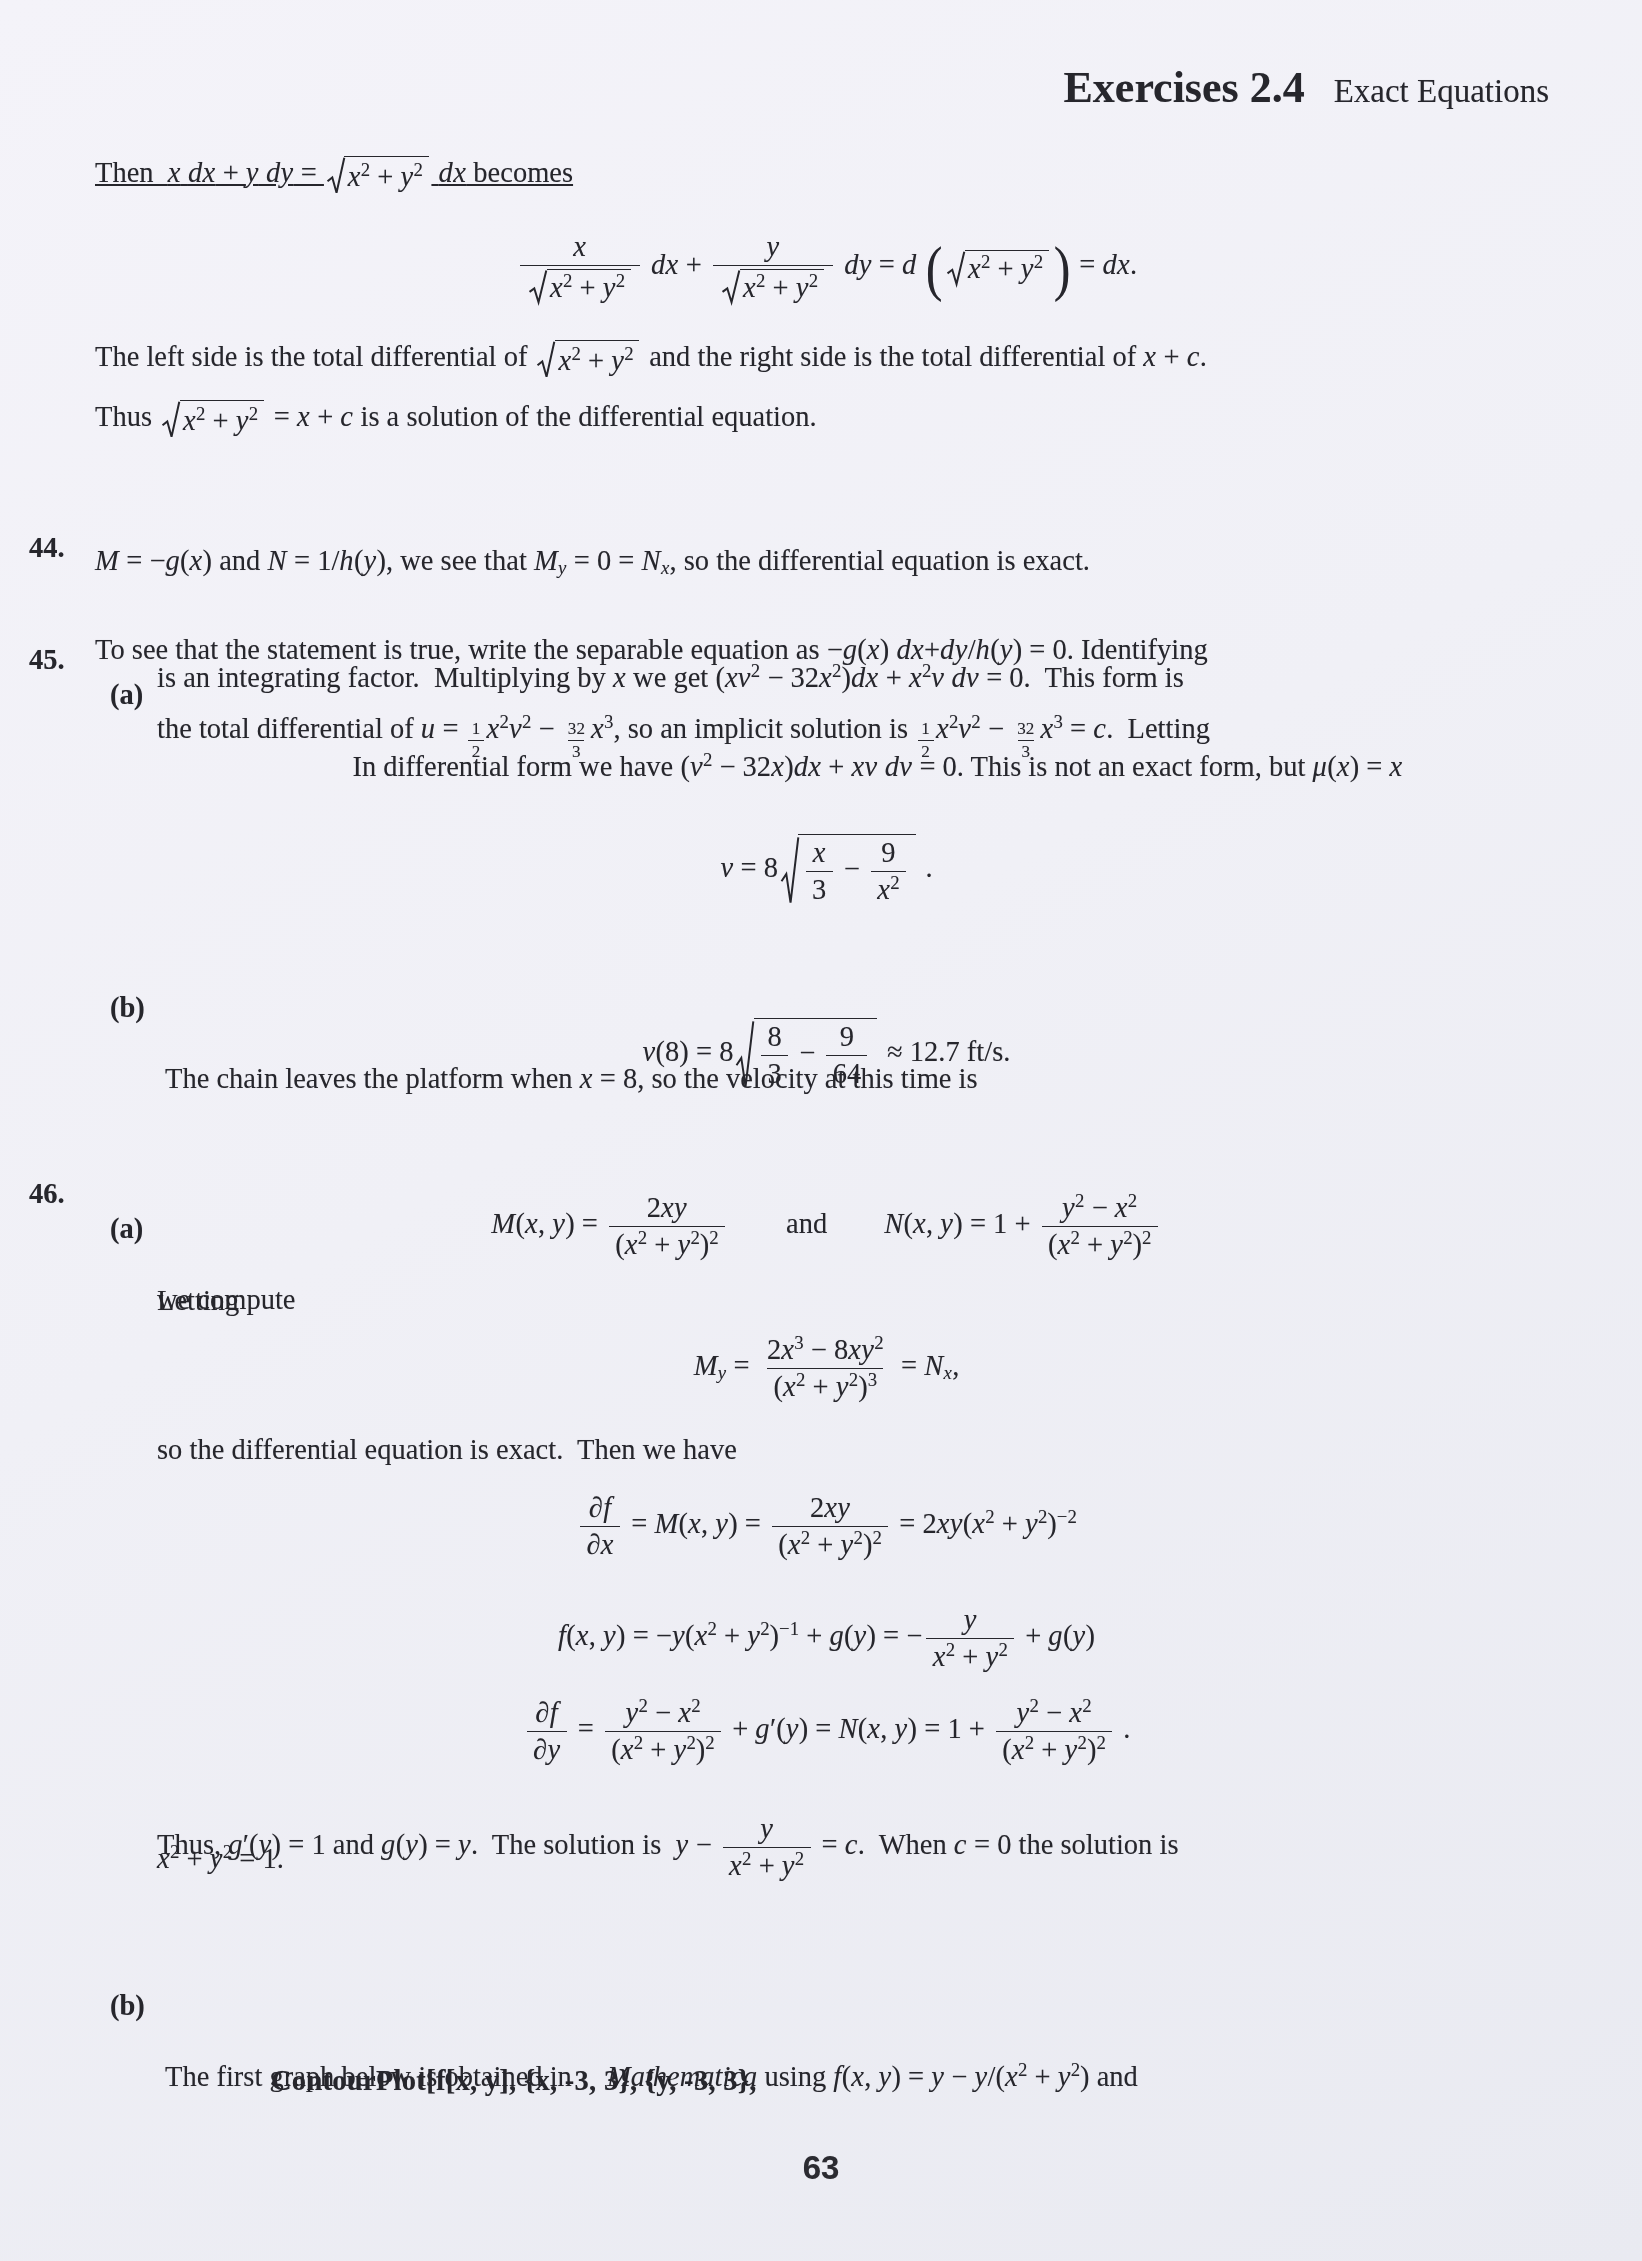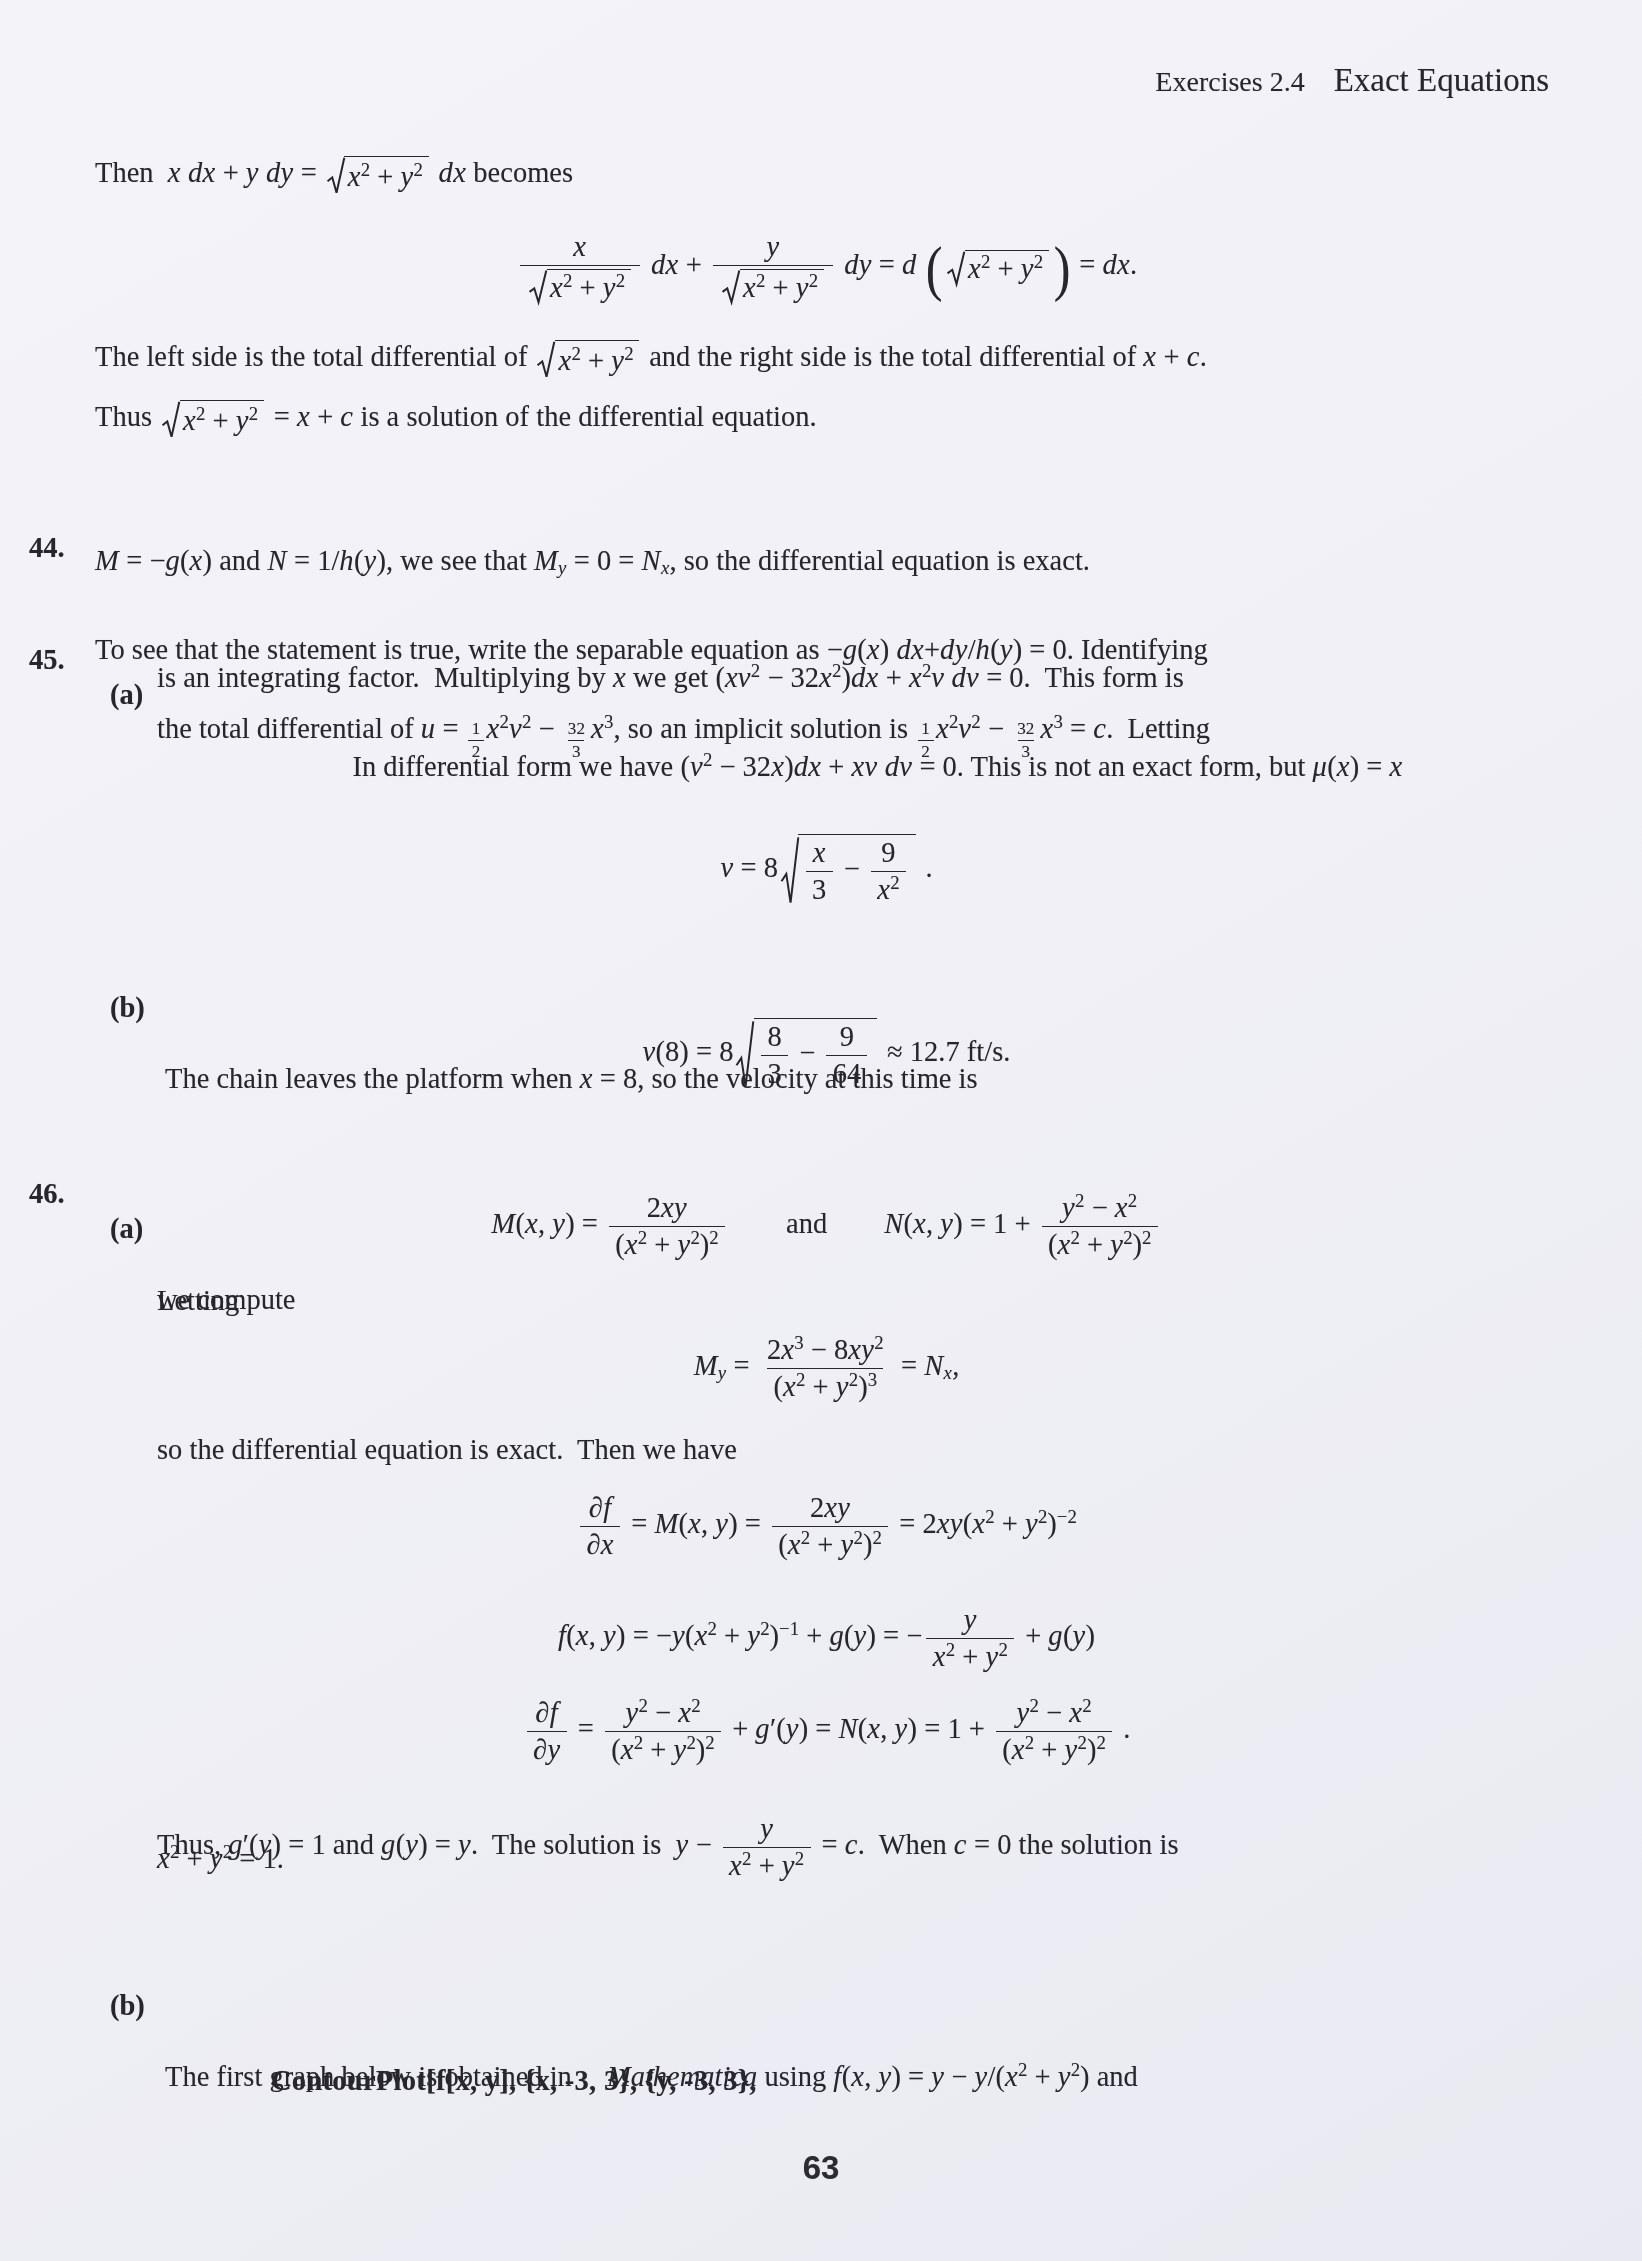--- a/index.html
+++ b/index.html
@@ -2,21 +2,21 @@
 <html style="font-size:11.7px"><head>
 <meta charset="utf-8">
 <style>
   html,body{margin:0;padding:0;}
   body{width:1642px;height:2261px;background:#ecedf3;}
   .page{position:relative;width:1642px;height:2261px;overflow:hidden;
     font-family:"Liberation Serif","DejaVu Serif",serif;font-size:28.5px;color:#26262c;
     background:linear-gradient(150deg,#f4f3f9 0%,#f0f0f6 45%,#e9eaf1 100%);
     text-shadow:0 0 0.7px rgba(40,40,50,0.28);}
   .header{position:absolute;top:25px;left:0;right:93px;text-align:right;font-size:33px;white-space:pre;}
-  .hbold{font-weight:400;font-size:28px;margin-right:29px;}
+  .hbold{font-weight:700;font-size:44px;margin-right:29px;}
   .tline,.prow{position:absolute;white-space:pre;line-height:1.25;}
   .eq{position:absolute;left:95px;right:84px;text-align:center;white-space:pre;line-height:1.15;}
   .pnum{position:absolute;left:29px;font-weight:700;}
   .plabel{position:absolute;left:110px;font-weight:700;}
   .pbody{display:block;}
   .m{font-style:normal;}
   .m i{font-style:italic;letter-spacing:0.012em;}
   sup{font-size:0.66em;line-height:0;vertical-align:0.55em;}
   sub{font-size:0.66em;line-height:0;vertical-align:-0.22em;}
   .mfrac{display:inline-flex;flex-direction:column;align-items:center;vertical-align:middle;
@@ -38,21 +38,21 @@
 </style>
 </head>
 <body>
 
 <div class="page" style="color: rgb(38, 38, 44);">
 
   <div class="header">
     <span class="hbold">Exercises 2.4</span><span class="hrest">Exact Equations</span>
   </div>
 
-  <div class="tline" style="top:155px;left:95px;"><span class="rm">Then  </span><span class="m"><i>x</i><span> </span><i>dx</i><span> + </span><i>y</i><span> </span><i>dy</i><span> = </span><span class="msqrt"><svg class="rad" viewBox="0 0 10 24" preserveAspectRatio="none">
+  <div class="tline" style="top:155px;left:95px;text-decoration:underline;"><span class="rm">Then  </span><span class="m"><i>x</i><span> </span><i>dx</i><span> + </span><i>y</i><span> </span><i>dy</i><span> = </span><span class="msqrt"><svg class="rad" viewBox="0 0 10 24" preserveAspectRatio="none">
             <path d="M0.3 15.6 L3 13.2 L5.4 22.7 L9.8 1.1" fill="none" stroke="currentColor" stroke-width="2" vector-effect="non-scaling-stroke"></path>
           </svg><span class="sqc"><i>x</i><sup><span>2</span></sup><span> + </span><i>y</i><sup><span>2</span></sup></span></span><span> </span><i>dx</i></span><span class="rm"> becomes</span></div>
   <div class="eq" style="top:231px;"><span class="m"><span class="mfrac"><span class="nu"><i>x</i></span><span class="de"><span class="msqrt"><svg class="rad" viewBox="0 0 10 24" preserveAspectRatio="none">
                 <path d="M0.3 15.6 L3 13.2 L5.4 22.7 L9.8 1.1" fill="none" stroke="currentColor" stroke-width="2" vector-effect="non-scaling-stroke"></path>
               </svg><span class="sqc"><i>x</i><sup><span>2</span></sup><span> + </span><i>y</i><sup><span>2</span></sup></span></span></span></span><span> </span><i>dx</i><span> + </span><span class="mfrac"><span class="nu"><i>y</i></span><span class="de"><span class="msqrt"><svg class="rad" viewBox="0 0 10 24" preserveAspectRatio="none">
                 <path d="M0.3 15.6 L3 13.2 L5.4 22.7 L9.8 1.1" fill="none" stroke="currentColor" stroke-width="2" vector-effect="non-scaling-stroke"></path>
               </svg><span class="sqc"><i>x</i><sup><span>2</span></sup><span> + </span><i>y</i><sup><span>2</span></sup></span></span></span></span><span> </span><i>dy</i><span> = </span><i>d</i><span> </span><span class="bp"><span class="par">(</span><span><span class="msqrt"><svg class="rad" viewBox="0 0 10 24" preserveAspectRatio="none">
                 <path d="M0.3 15.6 L3 13.2 L5.4 22.7 L9.8 1.1" fill="none" stroke="currentColor" stroke-width="2" vector-effect="non-scaling-stroke"></path>
               </svg><span class="sqc"><i>x</i><sup><span>2</span></sup><span> + </span><i>y</i><sup><span>2</span></sup></span></span></span><span class="par">)</span></span><span> = </span><i>dx</i><span>.</span></span></div>
   <div class="tline" style="top:339px;left:95px;"><span class="rm">The left side is the total differential of </span><span class="m"><span class="msqrt"><svg class="rad" viewBox="0 0 10 24" preserveAspectRatio="none">

